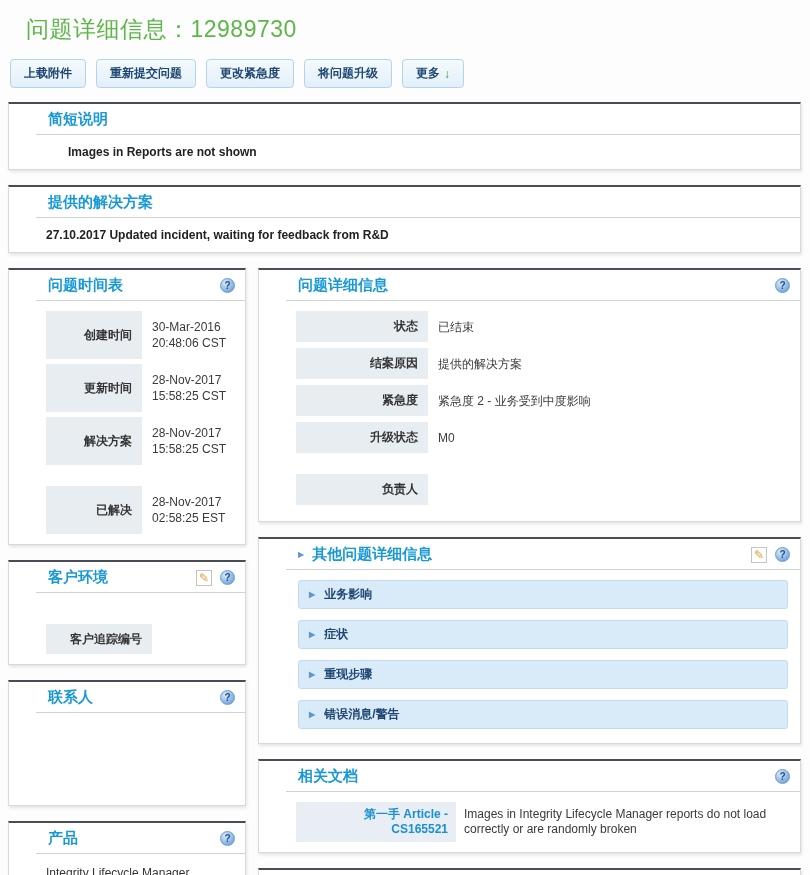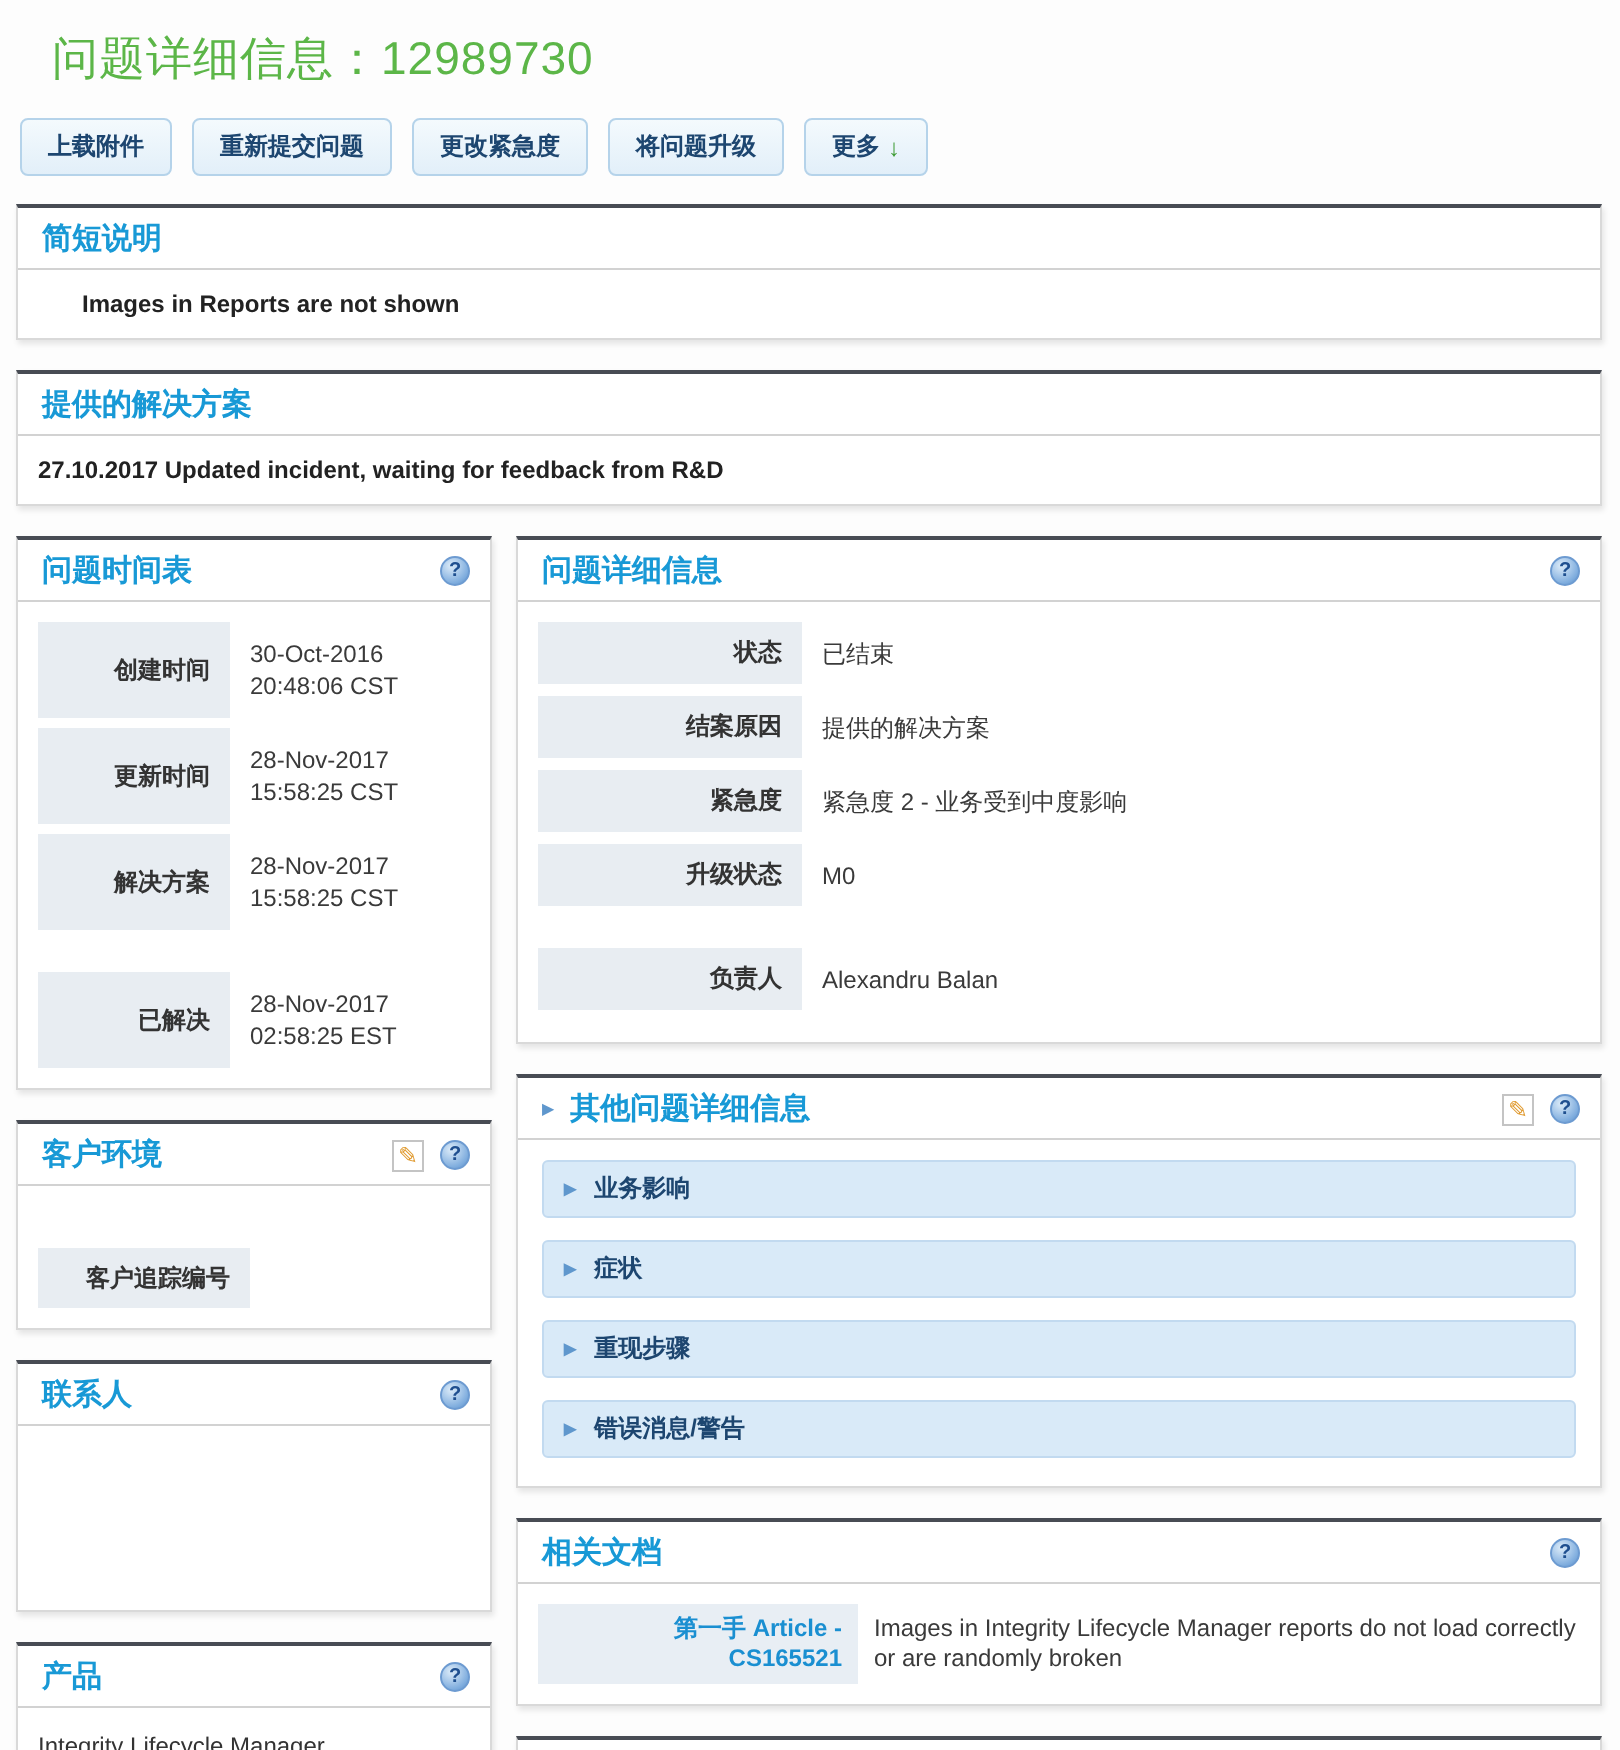--- a/index.html
+++ b/index.html
@@ -16,21 +16,21 @@
     border:1px solid #b5d3ea; border-radius:4px;
     color:#1d4670; font-weight:bold; font-size:12px;
     padding:5px 13px; cursor:pointer; font-family:inherit;
     display:flex; align-items:center; gap:4px;
   }
   .down-arrow { color:#3f9c35; font-weight:bold; font-size:12px; }
 
   
   .panel {
     background:#fff; border:1px solid #d9d9d9; border-top:2px solid #484c54;
-    box-shadow:1px 2px 3px rgba(0,0,0,0.10); margin-bottom:15px;
+    box-shadow:1px 2px 3px rgba(0,0,0,0.10); margin-bottom:15px;padding-left:27px;
   }
   .panel-header {
     display:flex; align-items:center; gap:8px;
     padding:6px 10px 5px 12px; border-bottom:1px solid #d2d2d2; min-height:30px;
   }
   .panel-title { color:#1899d6; font-weight:bold; font-size:15px; }
   .spacer { flex:1; }
 
   .help-icon {
     width:15px; height:15px; border-radius:50%;
@@ -134,21 +134,21 @@
     <div class="panel">
       <div class="panel-header">
         <span class="panel-title">问题时间表</span>
         <span class="spacer"></span>
         <span class="help-icon">?</span>
       </div>
       <div class="panel-body timeline">
         <div class="kv-row">
           <div class="cell-label">创建时间</div>
           <div class="kv-value">
-            <span>30-Oct-2016</span>
+            <span>30-Mar-2016</span>
             <span>20:48:06 CST</span>
           </div>
         </div>
         <div class="kv-row">
           <div class="cell-label">更新时间</div>
           <div class="kv-value">
             <span>28-Nov-2017</span>
             <span>15:58:25 CST</span>
           </div>
         </div>
@@ -229,21 +229,20 @@
         <div class="kv-row">
           <div class="cell-label">紧急度</div>
           <div class="kv-value">紧急度 2 - 业务受到中度影响</div>
         </div>
         <div class="kv-row">
           <div class="cell-label">升级状态</div>
           <div class="kv-value">M0</div>
         </div>
         <div class="kv-row">
           <div class="cell-label">负责人</div>
-          <div class="kv-value">Alexandru Balan</div>
         </div>
       </div>
     </div>
 
     <div class="panel">
       <div class="panel-header">
         <span class="expand-arrow">▶</span>
         <span class="panel-title">其他问题详细信息</span>
         <span class="spacer"></span>
         <span class="edit-icon">✎</span>

